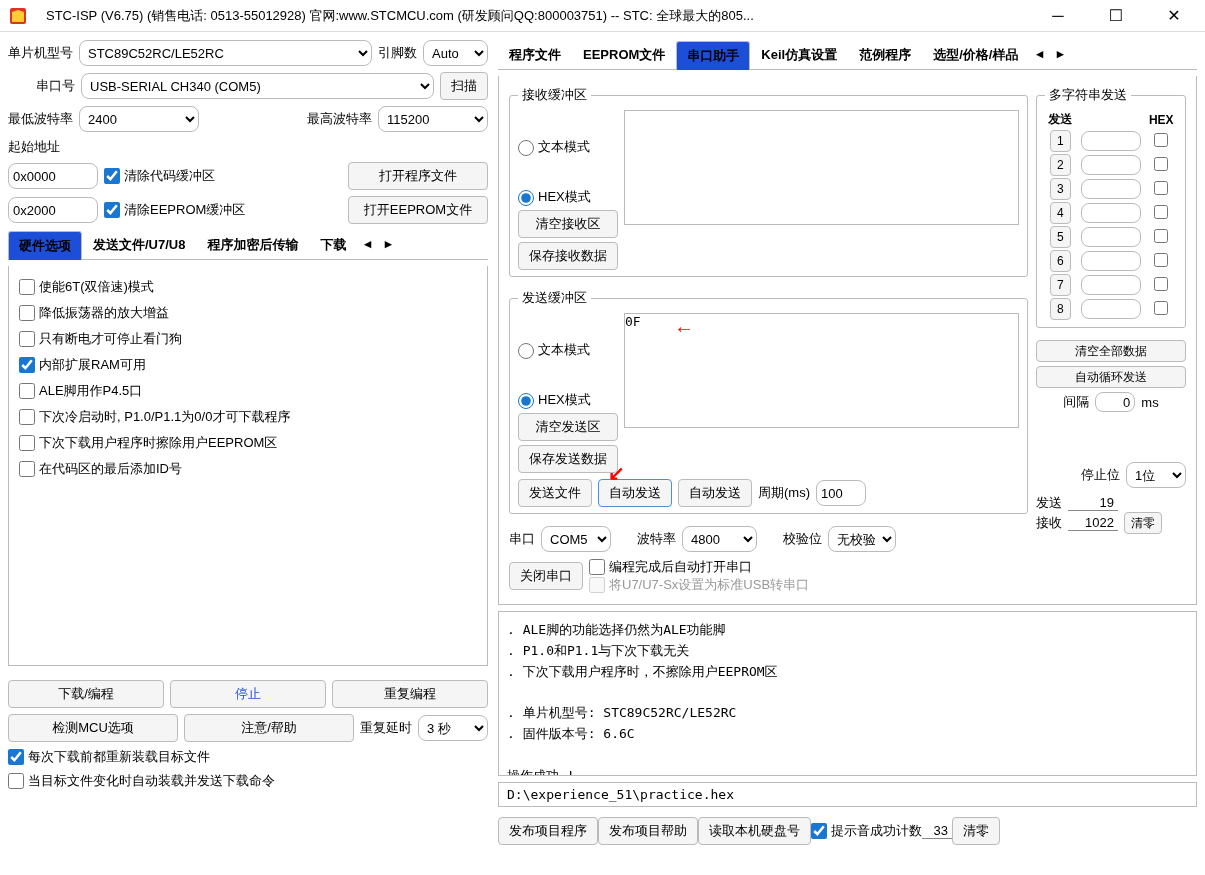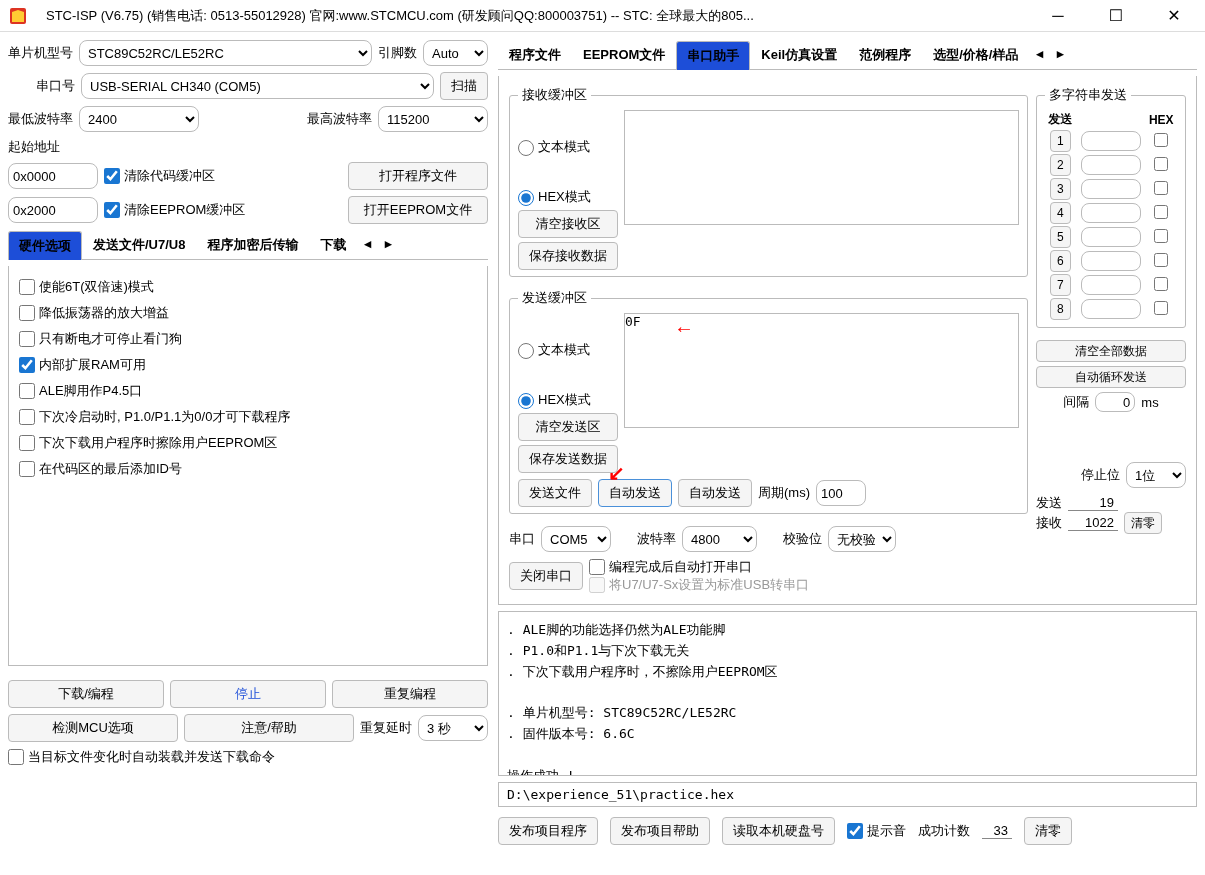--- a/index.html
+++ b/index.html
@@ -32,21 +32,21 @@
 .radio input[type=radio] { width: 16px; height: 16px; accent-color: #1976d2; }
 textarea { border: 1px solid #bbb; resize: none; font-family: monospace; font-size: 13px; }
 .multisend { width: 150px; }
 .multisend table { width: 100%; border-collapse: collapse; }
 .multisend th, .multisend td { font-size: 12px; padding: 1px 2px; text-align: center; }
 .multisend input[type=text] { width: 60px; height: 20px; }
 .multisend button { height: 22px; padding: 0 6px; font-size: 12px; }
 .multisend input[type=checkbox] { width: 14px; height: 14px; }
 .log { border: 1px solid #bbb; background: #fff; padding: 8px; font-family: "SimSun", monospace; font-size: 13px; line-height: 1.6; height: 165px; overflow-y: auto; }
 .filepath { border: 1px solid #bbb; background: #fff; padding: 4px 8px; font-family: monospace; font-size: 13px; }
-.bottombar { display: flex; align-items: center; gap: 12px; padding: 4px 0; }
+.bottombar { display: flex; align-items: center; gap: 0; padding: 4px 0; }
 .arrow { color: red; font-size: 20px; font-weight: bold; }
 .statnum { border-bottom: 1px solid #888; min-width: 50px; display: inline-block; text-align: right; padding: 0 4px; }
 </style>
 </head>
 <body>
 
 <div class="titlebar">
   <span class="icon">
     <svg viewBox="0 0 20 20">
         <rect x="2" y="2" width="16" height="16" fill="#d32" rx="2"></rect>
@@ -147,20 +147,24 @@
       <button style="flex:1">下载/编程</button>
       <button style="flex:1;color:#1d4ed8" disabled="">停止</button>
       <button style="flex:1">重复编程</button>
     </div>
     <div class="row">
       <button style="flex:1">检测MCU选项</button>
       <button style="flex:1">注意/帮助</button>
       <label class="lbl">重复延时</label>
       <select style="width:70px"><option>3 秒</option></select>
     </div>
+    <label class="checkbox">
+        <input type="checkbox" class="blue" checked="" style="">
+        <span>每次下载前都重新装载目标文件</span>
+      </label>
     <label class="checkbox">
         <input type="checkbox" style="">
         <span>当目标文件变化时自动装载并发送下载命令</span>
       </label>
   </div>
 
   <div class="right">
     <div class="tabs">
       <div class="tab">程序文件</div>
       <div class="tab">EEPROM文件</div>

